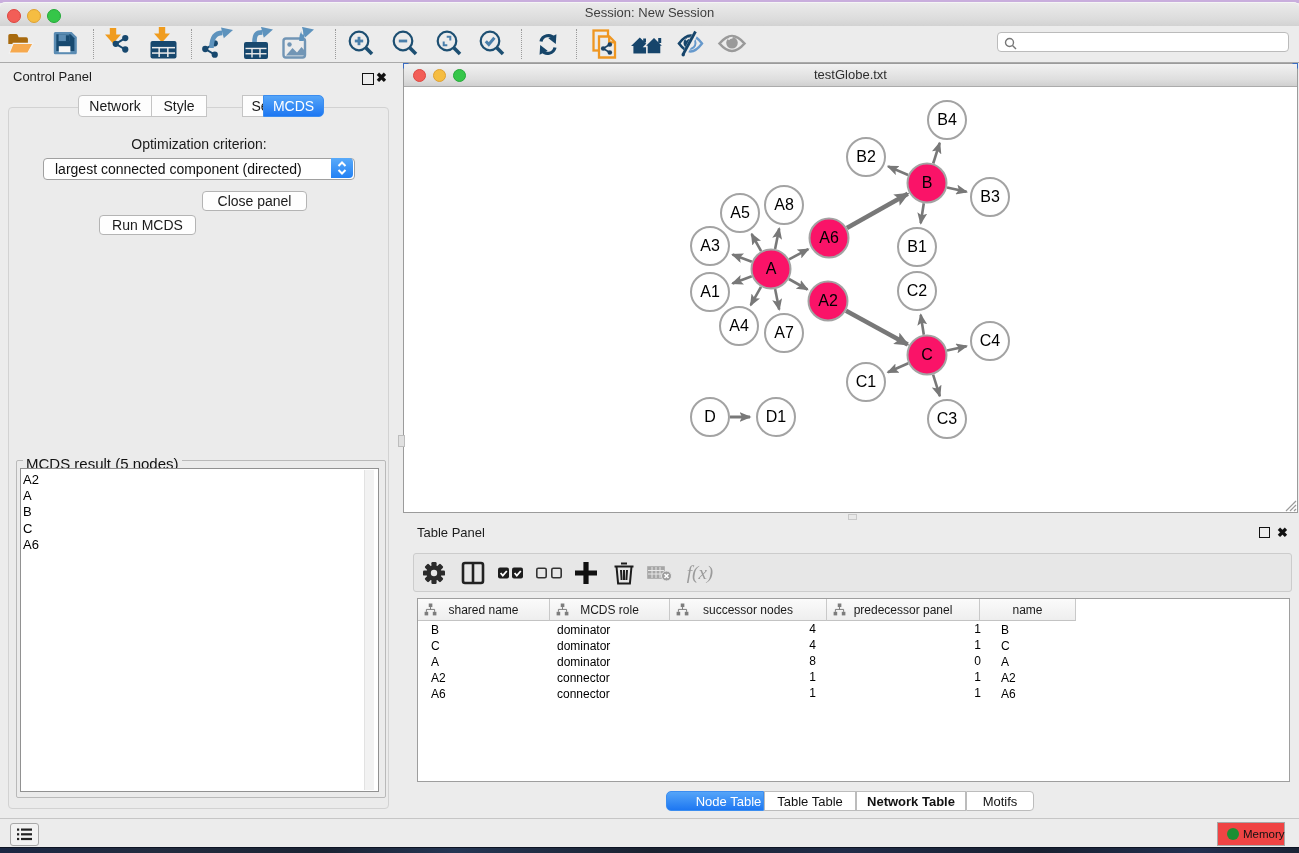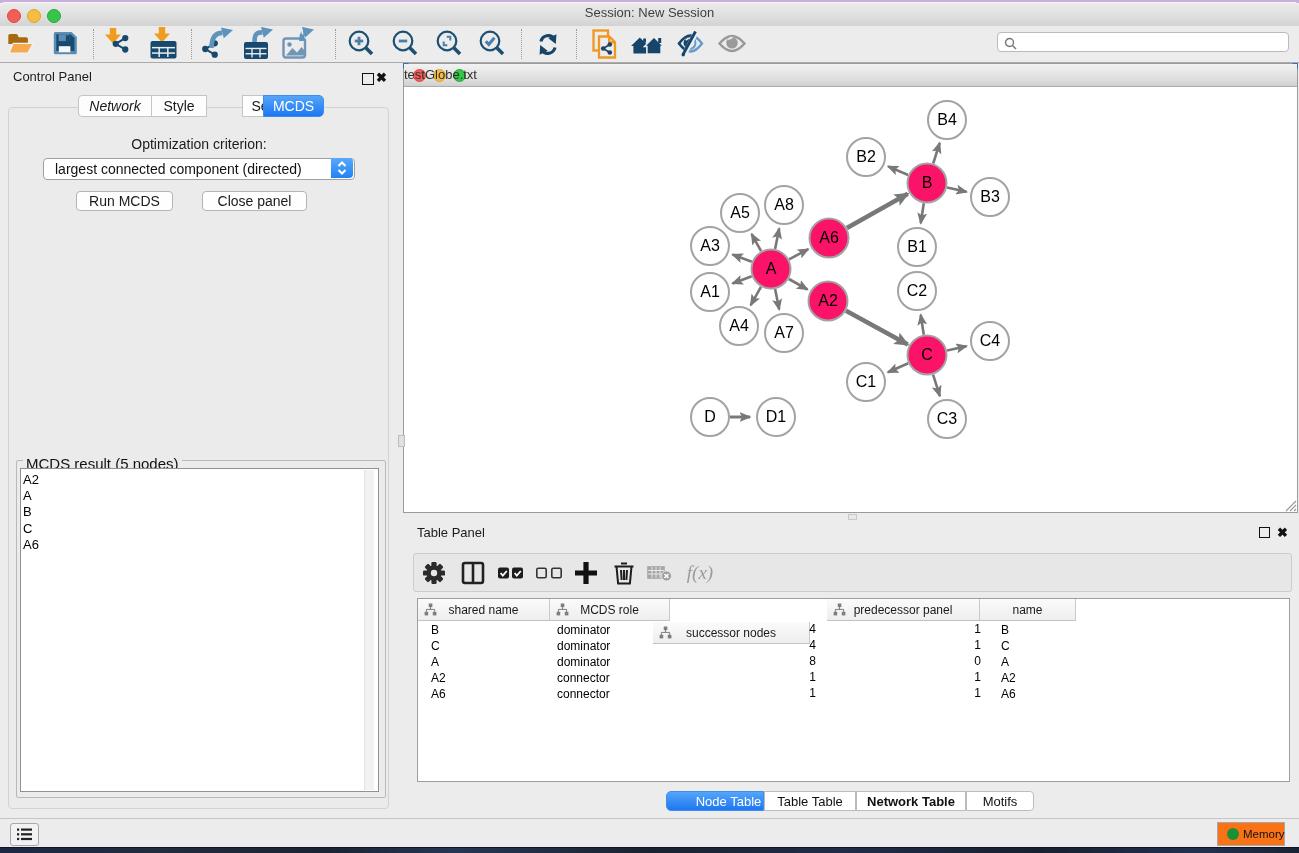--- a/index.html
+++ b/index.html
@@ -45,21 +45,21 @@
     border:1px solid #b9b9b9;border-radius:2px;}
   #fsLegend{left:23px;top:455px;background:#ebebeb;padding:0 3px;font-size:15px;color:#111;}
   #fsList{left:20px;top:468px;width:359px;height:324px;background:#fff;
     border:1px solid #919191;font-size:13px;line-height:16.2px;
     padding:3px 0 0 2px;box-sizing:border-box;color:#000;}
   #fsScroll{left:364px;top:470px;width:9px;height:320px;background:#f2f2f2;
     border-left:1px solid #e2e2e2;}
   
   #gwin{left:403px;top:63px;width:895px;height:450px;background:#fff;
     border:1px solid #9b9b9b;box-sizing:border-box;}
-  #gtitleTxt{width:893px;height:22px;text-align:left;
+  #gtitleTxt{width:893px;height:22px;text-align:center;
     font-size:13px;color:#2e2e2e;line-height:22px;}
   
   #tpTitle{left:417px;top:525px;font-size:13px;color:#1c1c1c;}
   #tpFloat{left:1259px;top:527px;width:9px;height:9px;border:1.5px solid #111;}
   #tpClose{left:1277px;top:525px;font-size:13px;font-weight:bold;color:#111;}
   #tpBar{left:413px;top:553px;width:877px;height:37px;background:#e7e7e7;
     border:1px solid #cccccc;border-radius:3px;}
   #tbl{left:417px;top:598px;width:873px;height:184px;background:#fff;
     border:1px solid #9e9e9e;box-sizing:border-box;}
   .hcell{position:absolute;top:0;height:22px;background:linear-gradient(#fbfbfb,#eeeeee);
@@ -67,21 +67,21 @@
   .hlbl{position:absolute;top:0;width:100%;text-align:center;font-size:12px;
     line-height:22px;color:#1a1a1a;}
   .cell{position:absolute;font-size:12px;color:#000;line-height:16px;}
   .tabb{position:absolute;top:791px;height:20px;background:#fff;
     border:1px solid #bcbcbc;font-size:13px;color:#111;text-align:center;
     line-height:19px;box-sizing:border-box;}
   
   #status{left:0;top:818px;width:1299px;height:30px;background:#ececec;
     border-top:1px solid #c6c6c6;}
   #deskBottom{left:0;top:847px;width:1299px;height:6px;border-top:1px solid #0d1424;box-sizing:border-box;background:linear-gradient(90deg,#1b2743 0%,#222c3f 12%,#1a2333 25%,#253654 35%,#1a2230 50%,#202c48 65%,#182030 80%,#223050 92%,#1a2335 100%);}
-  #memBtn{left:1217px;top:822px;width:66px;height:22px;background:#f97316;
+  #memBtn{left:1217px;top:822px;width:66px;height:22px;background:#ef4444;
     border:1px solid #a8a8a8;font-size:11px;}
   #listBtn{left:10px;top:823px;width:27px;height:21px;background:#f2f2f2;
     border:1px solid #a8a8a8;border-radius:3px;}
 </style>
 </head>
 <body>
 <div id="deskTop" class="abs"></div>
 <div id="titlebar" class="abs">
   <div class="tl t1"></div>
     <div class="tl t2"></div>
@@ -245,31 +245,31 @@
 <div id="search"></div>
 <svg class="abs" style="left:1004px;top:37px" width="14" height="14" viewBox="0 0 14 14">
     <circle cx="5.5" cy="5.5" r="4" fill="none" stroke="#777" stroke-width="1.4"></circle>
     <line x1="8.5" y1="8.5" x2="12" y2="12" stroke="#777" stroke-width="1.4"></line>
   </svg>
 
 <div id="cpTitle" class="abs">Control Panel</div>
 <div id="cpFloat" class="abs"></div>
 <div id="cpClose" class="abs">✖</div>
 <div id="cpBox" class="abs"></div>
-<div class="tab" style="left:78px;width:72px;border-radius:4px 0 0 4px;font-style:italic;">Network</div>
+<div class="tab" style="left:78px;width:72px;border-radius:4px 0 0 4px;">Network</div>
 <div class="tab" style="left:151px;width:54px;">Style</div>
 <div class="tab" style="left:206px;width:56px;margin-left:36px;">Select</div>
 <div class="tab" style="left:263px;width:59px;background:linear-gradient(#55a5f8,#1d77f2);color:#fff;border-color:#3b8df0;border-radius:0 5px 5px 0;">MCDS</div>
 <div id="optLabel" class="abs">Optimization criterion:</div>
 <div id="combo" class="abs">largest connected component (directed)</div>
 <div id="comboBtn" class="abs"><svg width="22" height="20" viewBox="0 0 22 20">
       <path d="M7.5,8 l3.5,-3.5 3.5,3.5" fill="none" stroke="#fff" stroke-width="2"></path>
       <path d="M7.5,12 l3.5,3.5 3.5,-3.5" fill="none" stroke="#fff" stroke-width="2"></path>
     </svg></div>
-<div class="btn" style="left:76px;width:95px;">Run MCDS</div>
+<div class="btn" style="left:99px;width:95px;margin-top:24px;">Run MCDS</div>
 <div class="btn" style="left:202px;width:103px;">Close panel</div>
 <div id="fs" class="abs"></div>
 <div id="fsLegend" class="abs">MCDS result (5 nodes)</div>
 <div id="fsList" class="abs">A2<br>A<br>B<br>C<br>A6</div>
 <div id="fsScroll" class="abs"></div>
 
 <div id="gwin" class="abs"></div>
 <svg class="abs" style="left:403px;top:63px" width="6" height="6">
     <path d="M0,0 h6 l-6,6 z" fill="#3a6cc3"></path>
   </svg>
@@ -451,21 +451,21 @@
           <rect x="4.75" y="0.5" width="3.6" height="3.6"></rect>
           <rect x="0.6" y="8.8" width="3.6" height="3.6"></rect>
           <rect x="8.8" y="8.8" width="3.6" height="3.6"></rect>
         </g>
         <g stroke="#7d7d7d" stroke-width="1" fill="none">
           <path d="M6.5,4.1 v2.3 M2.4,8.8 v-2.4 h8.2 v2.4"></path>
         </g>
       </svg>
       <div class="hlbl">MCDS role</div>
     </div>
-    <div class="hcell" style="left:235px;width:157px;margin-top:23px;">
+    <div class="hcell" style="left:252px;width:157px;">
       <svg width="13" height="13" viewBox="0 0 13 13" style="position:absolute;left:6px;top:4px">
         <g fill="#7d7d7d">
           <rect x="4.75" y="0.5" width="3.6" height="3.6"></rect>
           <rect x="0.6" y="8.8" width="3.6" height="3.6"></rect>
           <rect x="8.8" y="8.8" width="3.6" height="3.6"></rect>
         </g>
         <g stroke="#7d7d7d" stroke-width="1" fill="none">
           <path d="M6.5,4.1 v2.3 M2.4,8.8 v-2.4 h8.2 v2.4"></path>
         </g>
       </svg>

